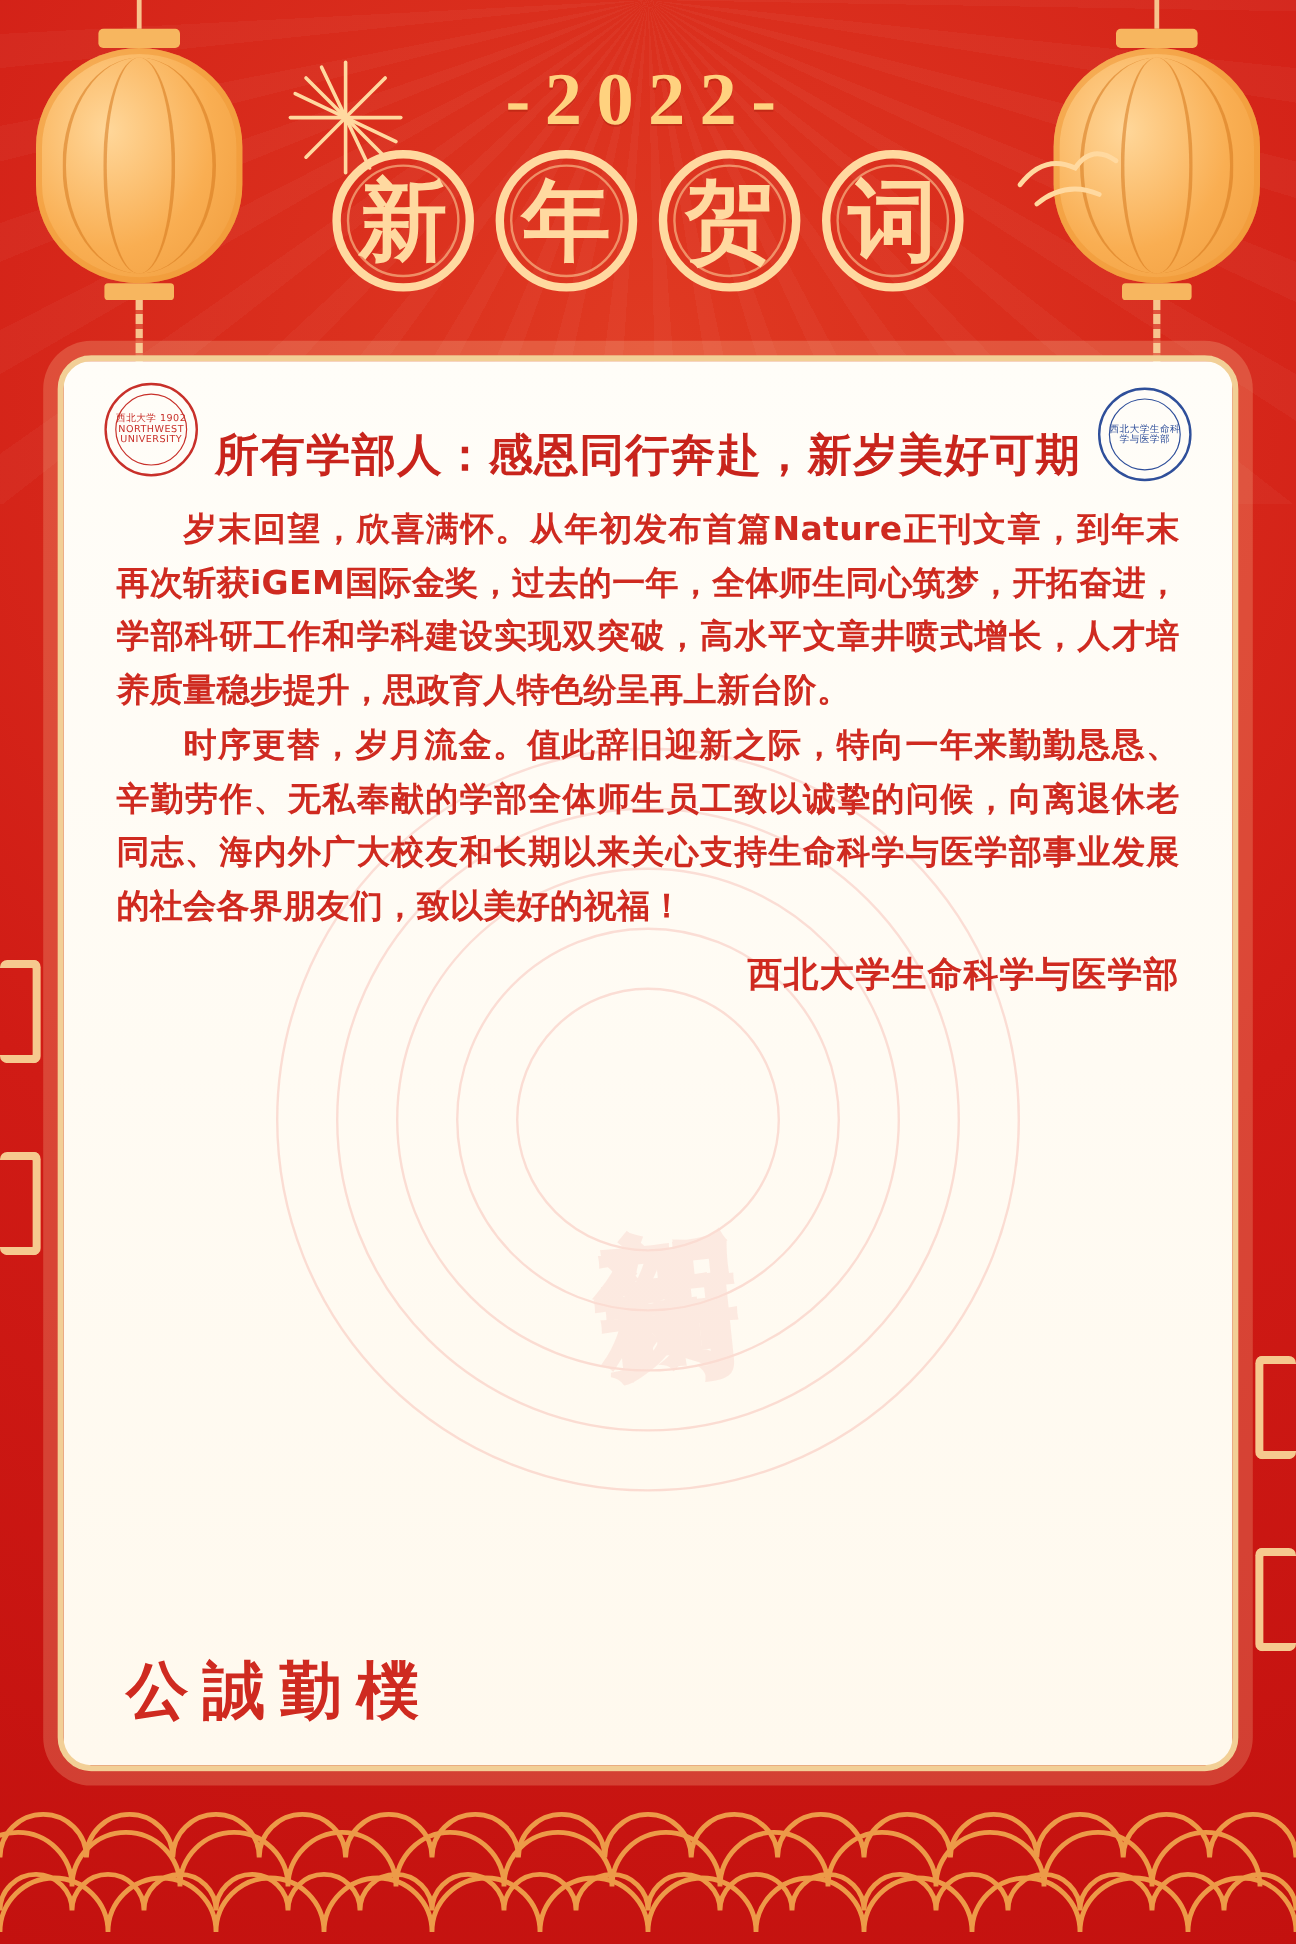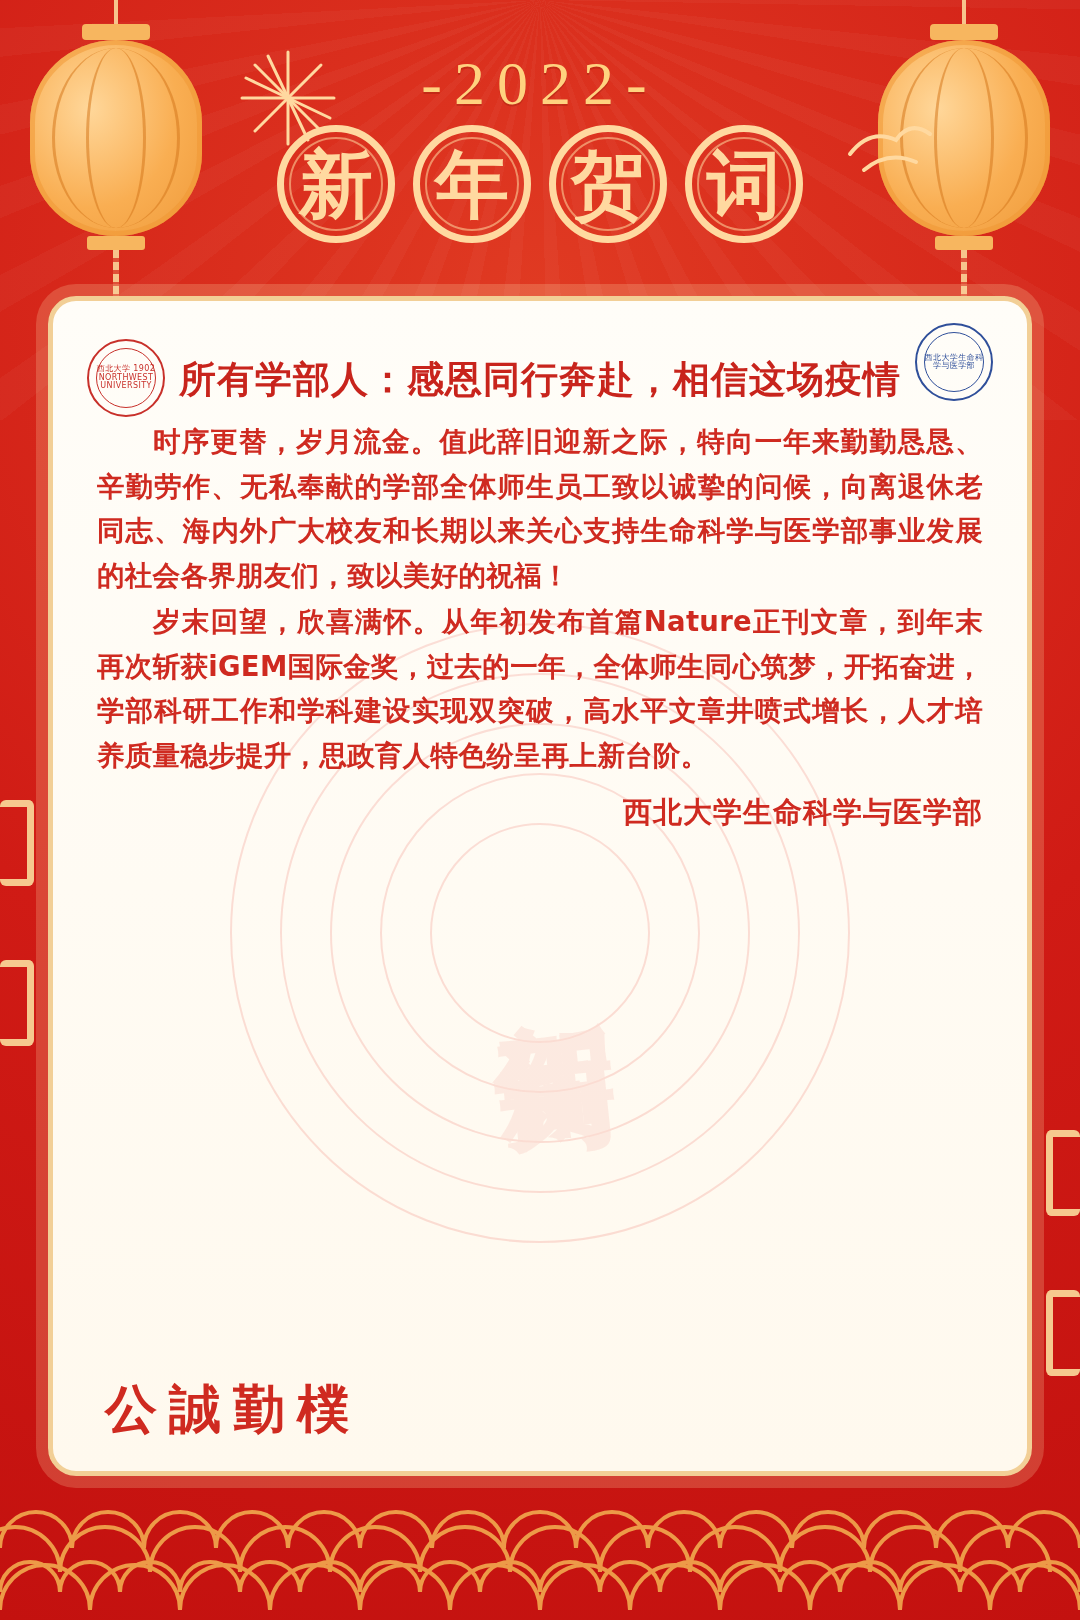--- a/index.html
+++ b/index.html
@@ -78,21 +78,21 @@
   }
 
   
   .spark { position: absolute; }
   .spark svg { display:block; }
 
   
   .header { position: absolute; left: 0; right: 0; top: 48px; text-align: center; }
   .year {
     color: #ffd27f; font-size: 62px; letter-spacing: 12px;
-    font-family: "Liberation Serif", serif; font-weight: normal;
+    font-family: "Liberation Serif", serif; font-weight: bold;
     text-shadow: 0 2px 0 rgba(150,30,10,.35);
   }
   .title-row {
     margin-top: 6px; display: flex; justify-content: center; gap: 18px;
   }
   .glyph {
     width: 118px; height: 118px; border-radius: 50%;
     border: 7px solid #ffd9a0;
     color: #ffd9a0; font-size: 74px; line-height: 104px;
     font-family: "DejaVu Sans", sans-serif; font-weight: bold;
@@ -133,21 +133,21 @@
   }
 
   
   .seal {
     position: absolute; width: 78px; height: 78px; border-radius: 50%;
     border: 2px solid #c8302a; color: #c8302a;
     display: flex; align-items: center; justify-content: center;
     font-size: 9px; line-height: 1.05; text-align: center; padding: 6px;
     font-family: "DejaVu Sans", sans-serif;
   }
-  .seal.left { left: 34px; top: 38px; align-items: center; }
+  .seal.left { left: 34px; top: 18px; align-items: center; }
   .seal.right { right: 34px; top: 22px; border-color:#2f4f9a; color:#2f4f9a; }
   .seal .inner {
     position:absolute; inset:7px; border-radius:50%; border:1px solid currentColor;
   }
   .seal .lbl { position: relative; font-size: 8px; letter-spacing: .4px; }
 
   h1.doc-title {
     position: relative;
     margin: 14px 0 14px 0; text-align: center;
     color: #c8241c; font-size: 37px; font-weight: bold;
@@ -267,25 +267,25 @@
   <div class="card-inner">
     <div class="seal left">
       <div class="inner"></div>
       <div class="lbl">西北大学 1902 NORTHWEST UNIVERSITY</div>
     </div>
     <div class="seal right">
       <div class="inner"></div>
       <div class="lbl">西北大学生命科学与医学部</div>
     </div>
 
-    <h1 class="doc-title">所有学部人：感恩同行奔赴，相信这场疫情</h1>
+    <h1 class="doc-title">所有学部人：感恩同行奔赴，新岁美好可期</h1>
 
     <div class="body-text">
+      <p>岁末回望，欣喜满怀。从年初发布首篇Nature正刊文章，到年末再次斩获iGEM国际金奖，过去的一年，全体师生同心筑梦，开拓奋进，学部科研工作和学科建设实现双突破，高水平文章井喷式增长，人才培养质量稳步提升，思政育人特色纷呈再上新台阶。</p>
       <p>时序更替，岁月流金。值此辞旧迎新之际，特向一年来勤勤恳恳、辛勤劳作、无私奉献的学部全体师生员工致以诚挚的问候，向离退休老同志、海内外广大校友和长期以来关心支持生命科学与医学部事业发展的社会各界朋友们，致以美好的祝福！</p>
-      <p>岁末回望，欣喜满怀。从年初发布首篇Nature正刊文章，到年末再次斩获iGEM国际金奖，过去的一年，全体师生同心筑梦，开拓奋进，学部科研工作和学科建设实现双突破，高水平文章井喷式增长，人才培养质量稳步提升，思政育人特色纷呈再上新台阶。</p>
     </div>
 
     <div class="signature">
       <div class="org">西北大学生命科学与医学部</div>
     </div>
 
     <div class="motto">公誠勤樸</div>
   </div>
 </div>
 

